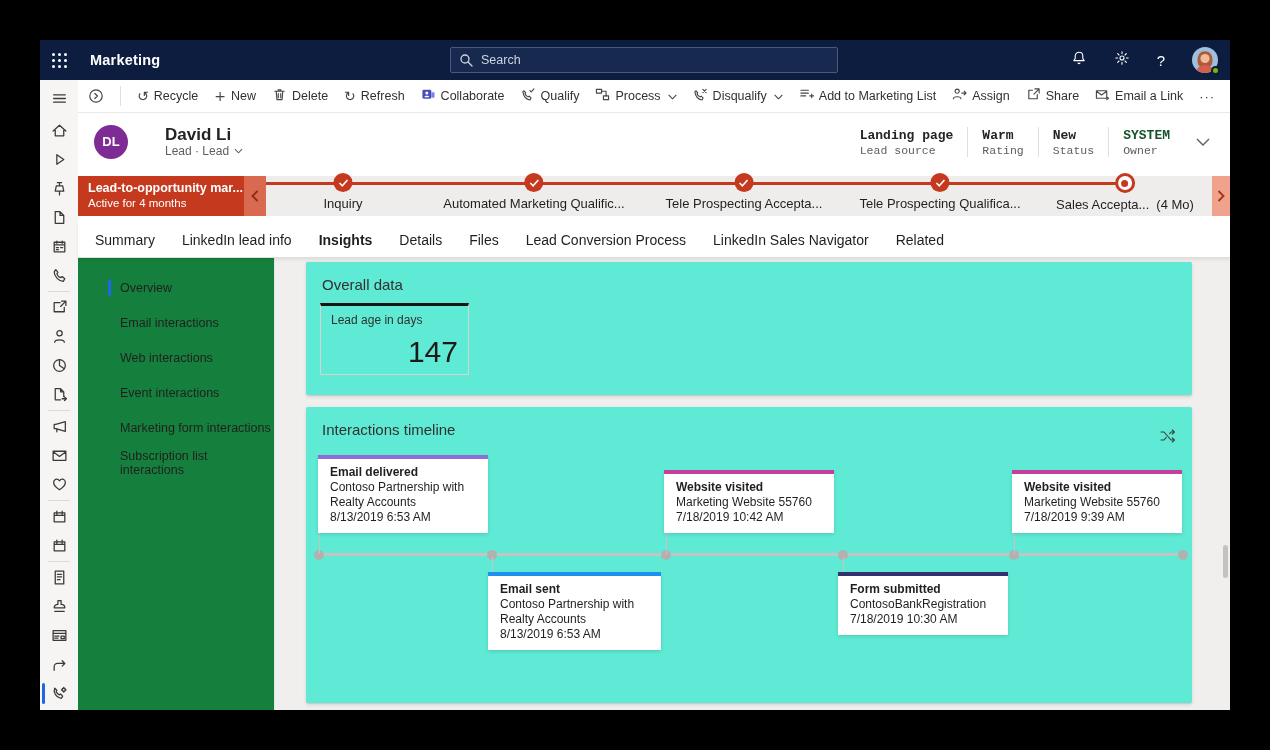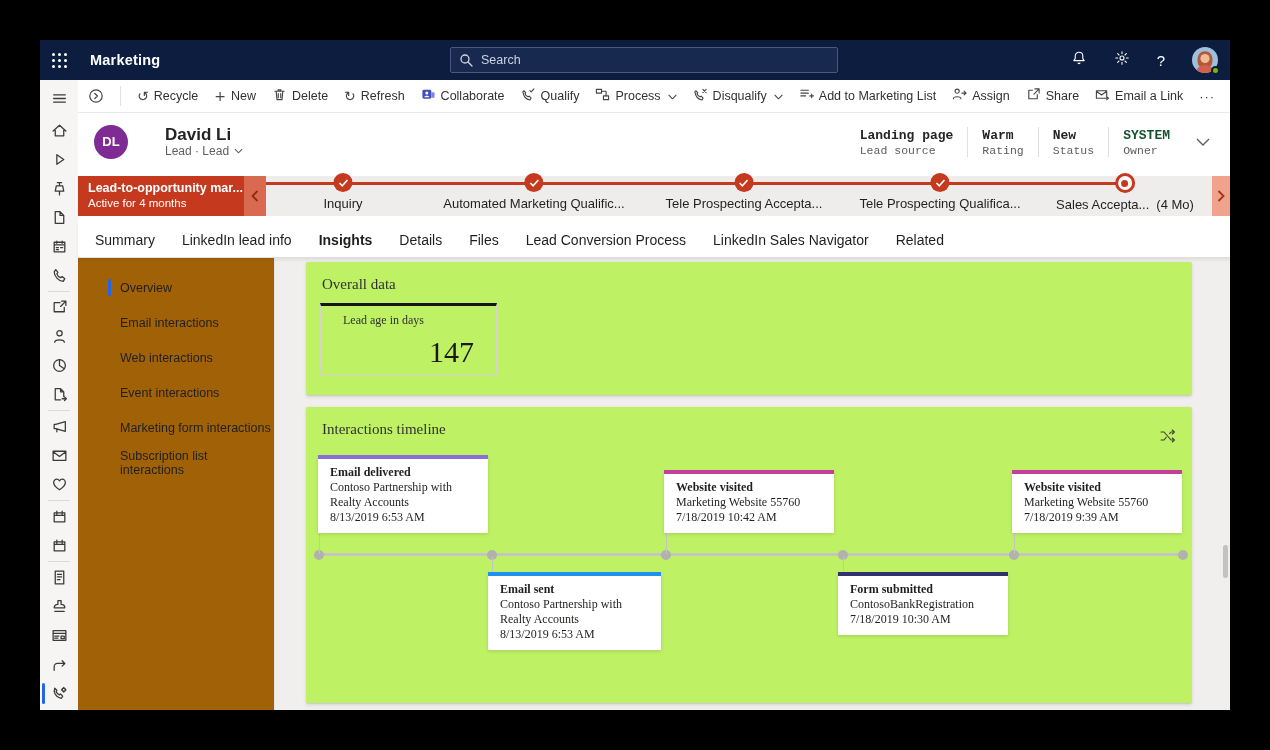--- a/index.html
+++ b/index.html
@@ -71,31 +71,31 @@
   .ring i { width:7px; height:7px; background:#c5391f; border-radius:50%; }
   .stage-dur { margin-left:7px; }
 
   
   .tabs { height:36px; display:flex; align-items:center; padding-left:17px; gap:27px; border-bottom:1px solid #e1dfdd; box-shadow:0 2px 3px rgba(0,0,0,.07); position:relative; z-index:2; flex:0 0 auto; background:#fff; }
   .tab { font-size:14px; color:#201f1e; cursor:pointer; white-space:nowrap; }
   .tab.active { font-weight:700; }
 
   
   .content { flex:1; display:flex; background:#f0efed; position:relative; overflow:hidden; }
-  .inav { width:197px; background:#a16207; border-right:1px solid #e7e5e3; padding-top:12px; flex:0 0 auto; }
+  .inav { width:197px; background:#15803d; border-right:1px solid #e7e5e3; padding-top:12px; flex:0 0 auto; }
   .nav-item { position:relative; height:35px; display:flex; align-items:center; padding-left:42px; font-size:12.5px; color:#201f1e; cursor:pointer; }
   .nav-bar { display:none; }
   .nav-item.active .nav-bar { display:block; position:absolute; left:30px; top:9px; width:3px; height:17px; background:#2266e3; border-radius:2px; }
 
   .cards { flex:1; position:relative; padding:4px 38px 0 31px; overflow:hidden; }
-  .card { background:#bef264; border-radius:2px; box-shadow:0 1.6px 3.6px rgba(0,0,0,.11), 0 .3px .9px rgba(0,0,0,.07);font-family:Liberation Serif, serif; }
+  .card { background:#5eead4; border-radius:2px; box-shadow:0 1.6px 3.6px rgba(0,0,0,.11), 0 .3px .9px rgba(0,0,0,.07); }
   .card1 { height:133px; }
   .card2 { height:296px; margin-top:12px; position:relative; }
   .card-title { font-size:15px; color:#323130; padding:14px 16px 0; }
-  .kpi { margin:10px 0 0 14px; width:177px; height:72px; border:1px solid #d6d4d2; border-top:3px solid #161514; padding:7px 22px; display:flex; flex-direction:column; justify-content:space-between; }
+  .kpi { margin:10px 0 0 14px; width:149px; height:72px; border:1px solid #d6d4d2; border-top:3px solid #161514; padding:7px 10px; display:flex; flex-direction:column; justify-content:space-between; }
   .kpi-label { font-size:12px; color:#323130; }
   .kpi-value { font-size:30px; color:#1b1a19; text-align:right; line-height:30px; }
   .shuffle { position:absolute; right:16px; top:22px; cursor:pointer; }
 
   .event { position:absolute; width:170px; background:#fff; border-top:4px solid #888;
            box-shadow:0 1.6px 3.6px rgba(0,0,0,.13), 0 .3px .9px rgba(0,0,0,.09);
            padding:6px 12px 8px; font-size:12px; line-height:15px; color:#201f1e; cursor:pointer; }
   .ev-title { font-weight:700; }
   .axis { position:absolute; left:12px; top:146px; width:866px; height:3px; background:#c6c4c2; border-radius:2px; }
   .dot { position:absolute; width:10px; height:10px; border-radius:50%; background:#b3b1af; top:143px; margin-left:-5px; }

